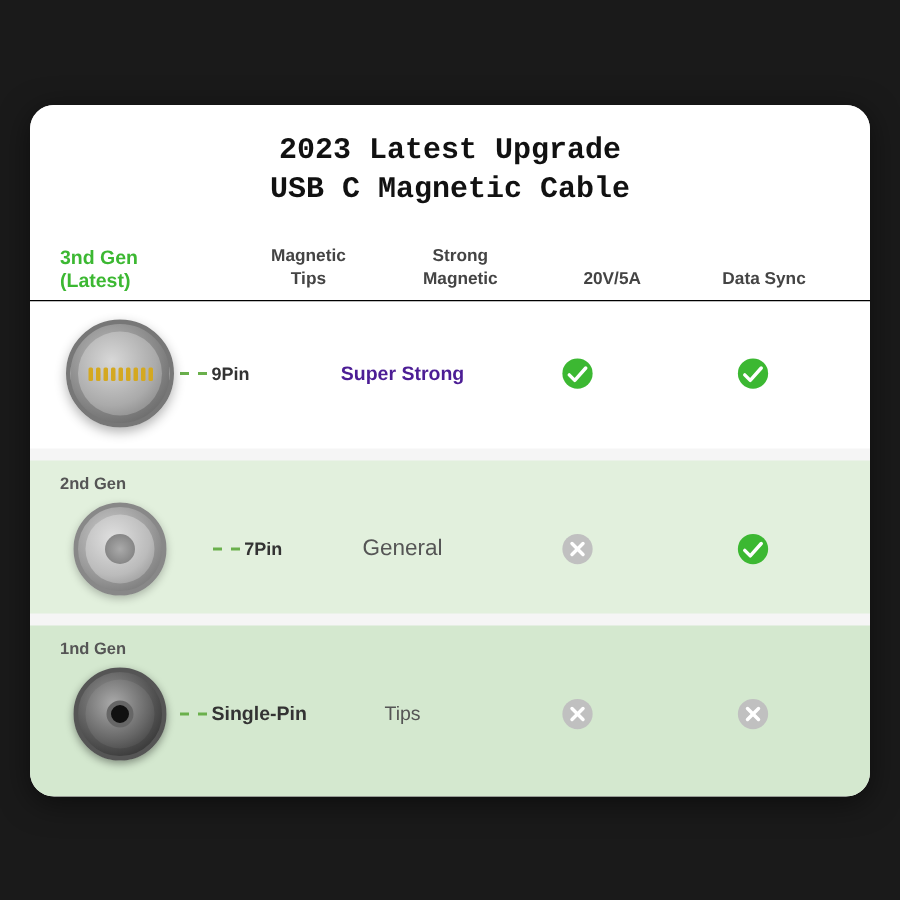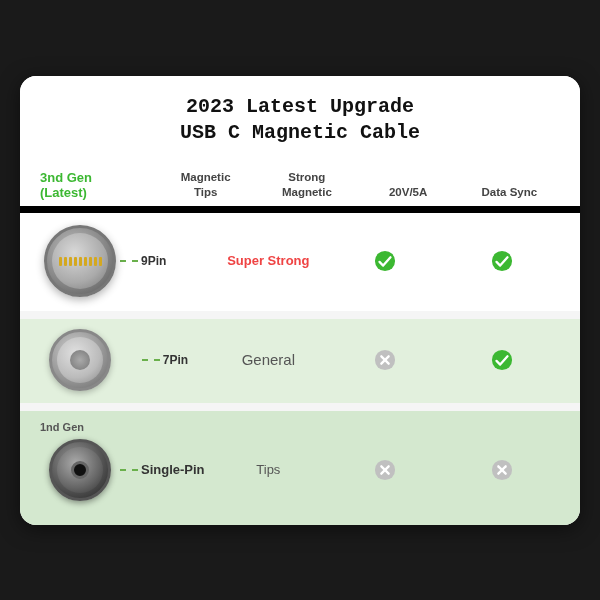--- a/index.html
+++ b/index.html
@@ -30,21 +30,21 @@
       font-weight: 800;
       color: #111;
       line-height: 1.3;
       font-family: Liberation Mono, monospace;
     }
     .col-headers-row {
       display: flex;
       align-items: flex-end;
       padding: 10px 20px 6px;
       background: #fff;
-      border-bottom: 7px solid #000000;
+      border-bottom: 1px solid #000000;
     }
     .ch-gen {
       width: 115px;
       flex-shrink: 0;
       font-size: 13px;
       font-weight: 700;
       color: #3cb832;
     }
     .ch-col {
       flex: 1;
@@ -142,39 +142,40 @@
         </div>
       </div>
 
       <div style="display:flex;align-items:center;gap:3px;width:90px;">
         <span style="border-top:2px dashed #6ab04c;width:18px;display:inline-block;"></span>
         <span style="font-size:12px;font-weight:700;color:#333;white-space:nowrap;">9Pin</span>
       </div>
 
       <div class="cols-area">
         <div class="cell">
-          <span style="font-size:13px;font-weight:700;color:#ef4444;">Super Strong</span>
+          <span style="font-size:13px;font-weight:700;color:#4c1d95;">Super Strong</span>
         </div>
         <div class="cell">
           <svg class="check-icon" viewBox="0 0 24 24">
             <circle cx="12" cy="12" r="11" fill="#3cb832"></circle>
             <polyline points="6,13 10,17 18,8" stroke="#fff" stroke-width="2.5" fill="none" stroke-linecap="round" stroke-linejoin="round"></polyline>
           </svg>
         </div>
         <div class="cell">
           <svg class="check-icon" viewBox="0 0 24 24">
             <circle cx="12" cy="12" r="11" fill="#3cb832"></circle>
             <polyline points="6,13 10,17 18,8" stroke="#fff" stroke-width="2.5" fill="none" stroke-linecap="round" stroke-linejoin="round"></polyline>
           </svg>
         </div>
       </div>
     </div>
   </div>
 
   <div class="section-2nd">
+    <div style="font-size:11px;font-weight:600;color:#555;margin-bottom:6px;">2nd Gen</div>
     <div class="section-inner">
       <div class="device-col">
         <div style="width:62px;height:62px;border-radius:50%;background:radial-gradient(circle at 40% 35%, #d0d0d0 0%, #999 55%, #666 100%);border:3px solid #888;display:flex;align-items:center;justify-content:center;box-shadow:0 2px 6px rgba(0,0,0,0.25);">
           <div style="width:46px;height:46px;border-radius:50%;background:radial-gradient(circle at 40% 35%, #e0e0e0 0%, #bbb 60%, #888 100%);display:flex;align-items:center;justify-content:center;">
             <div style="width:20px;height:20px;border-radius:50%;background:radial-gradient(circle,#aaa,#777);"></div>
           </div>
         </div>
       </div>
       <div style="display:flex;align-items:center;gap:3px;width:90px;justify-content:center;">
         <span style="border-top:2px dashed #6ab04c;width:18px;display:inline-block;"></span>

